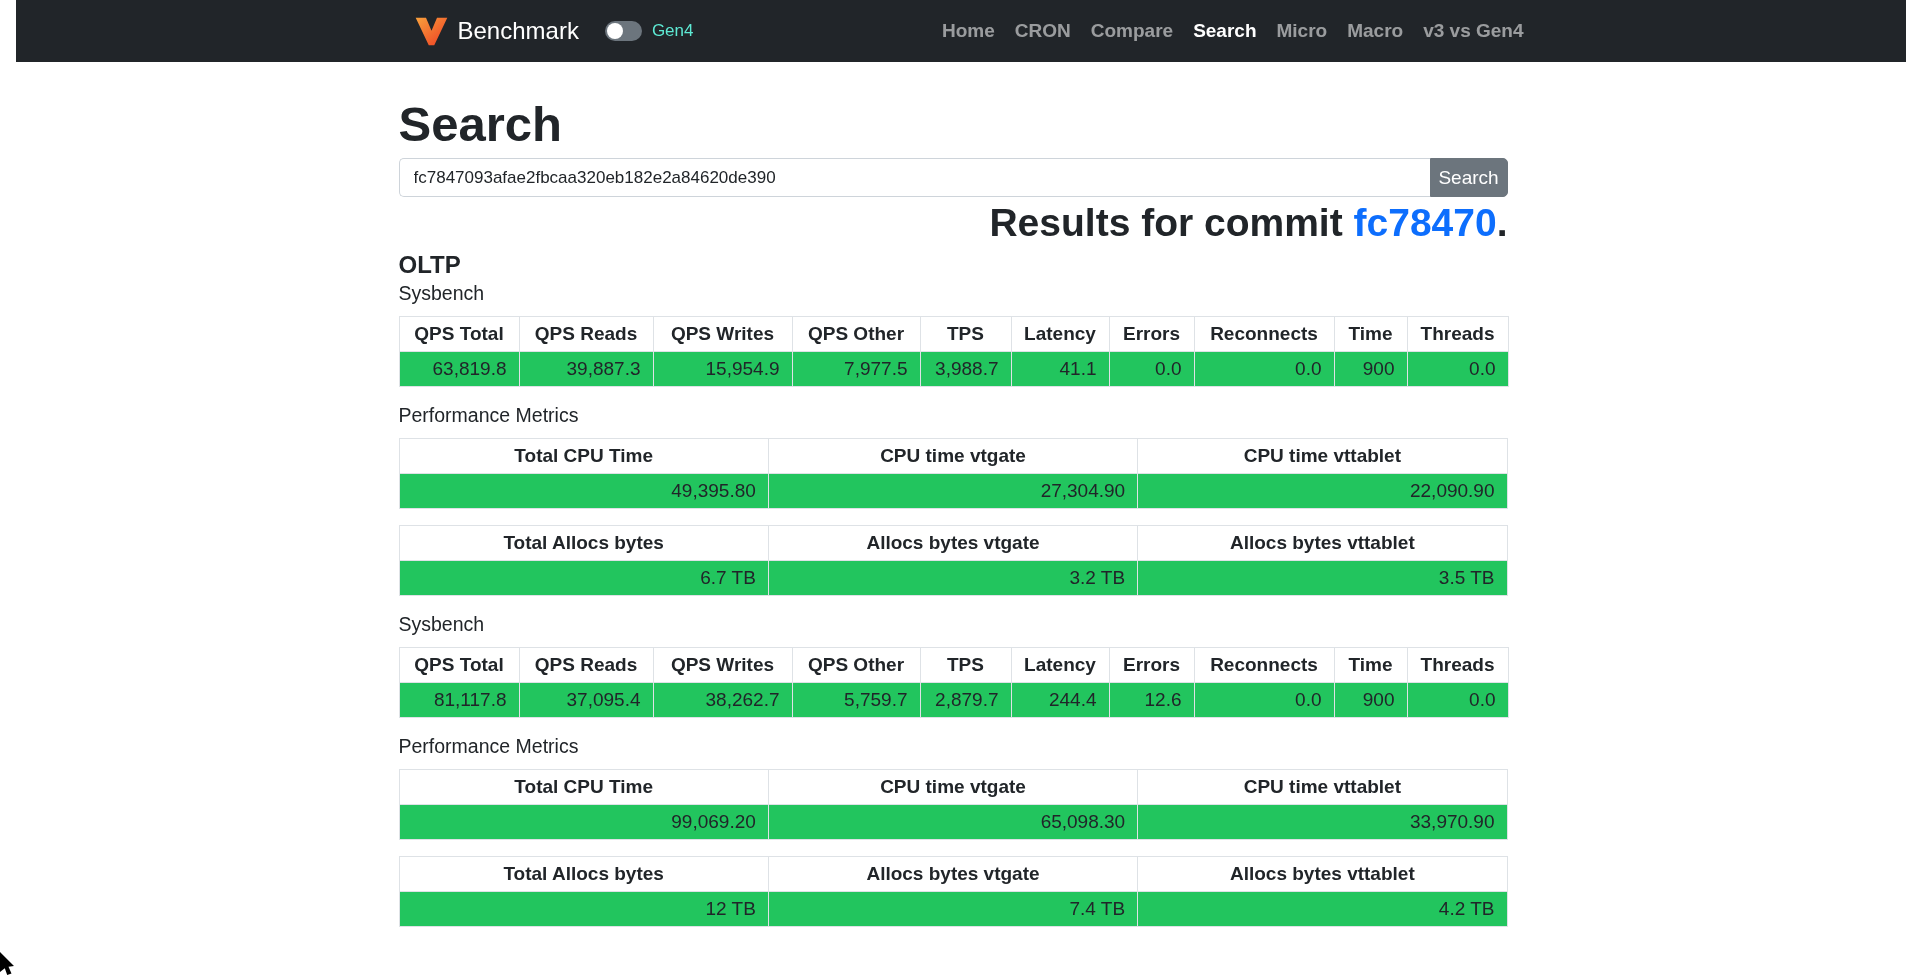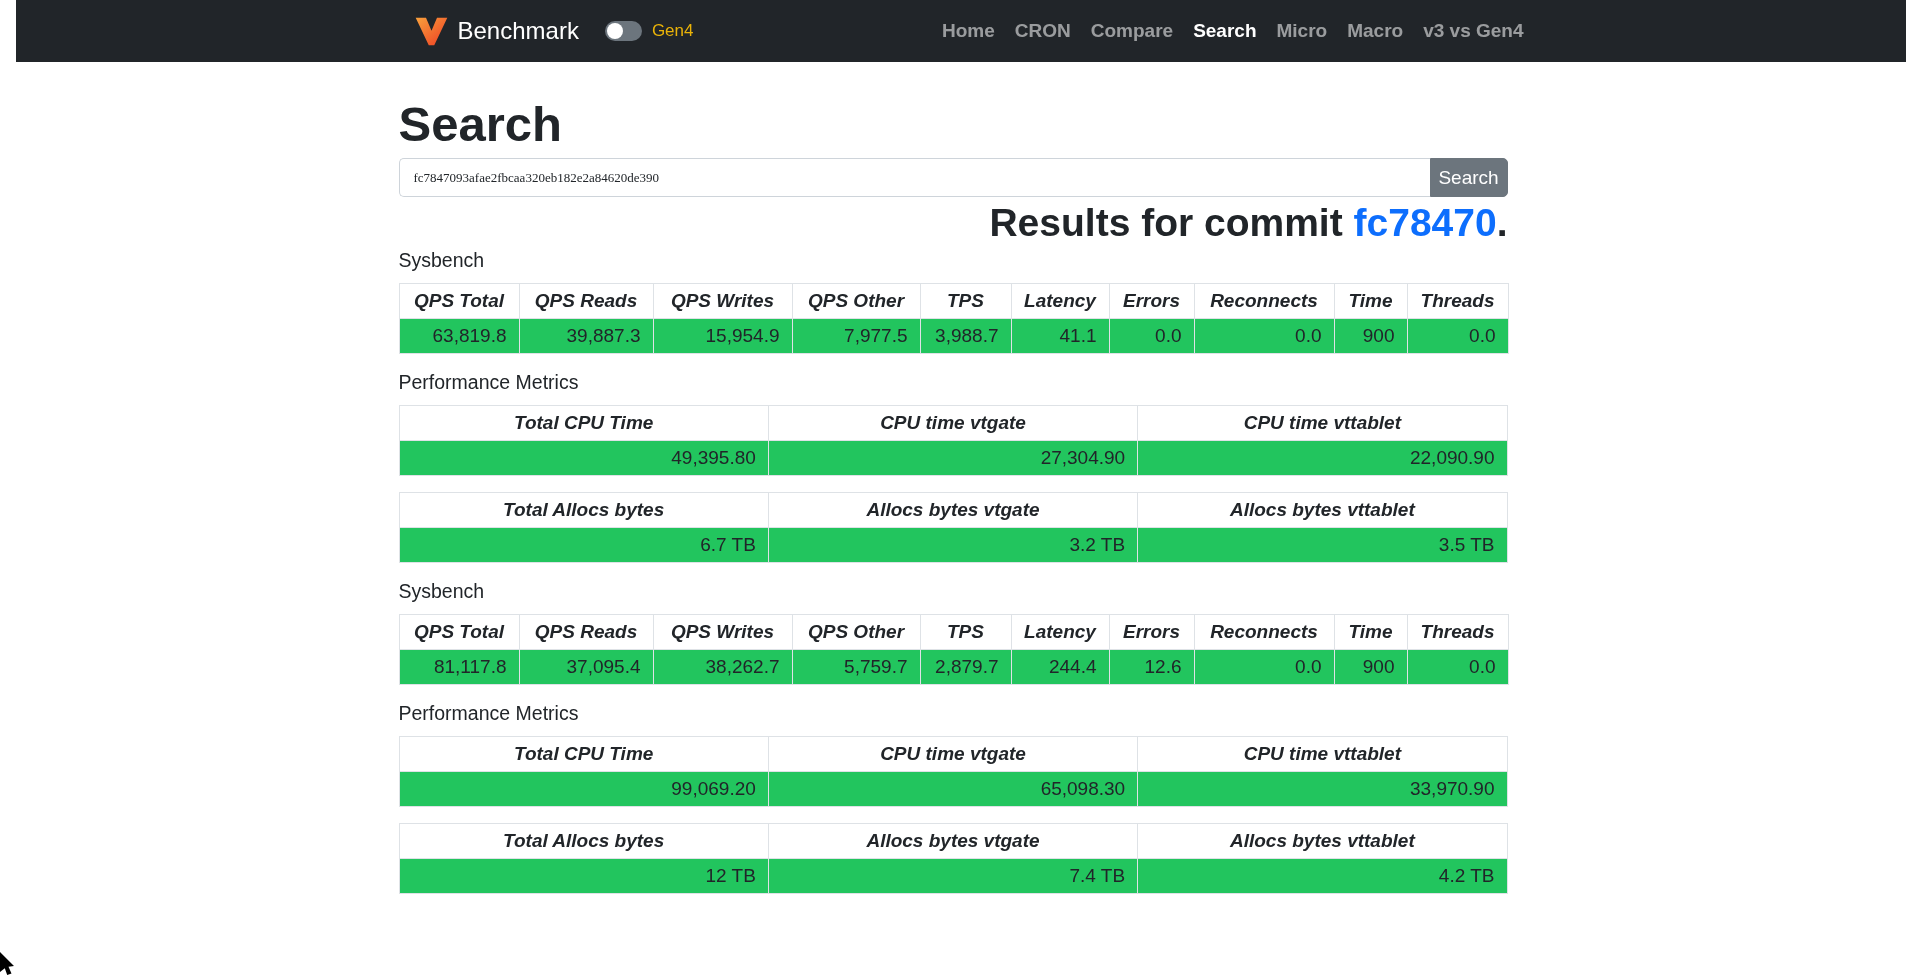--- a/index.html
+++ b/index.html
@@ -8,47 +8,47 @@
   .container { width:1109px; margin:0 auto; }
 
   
   nav.topbar { background:#212529; height:62px; width:100%;margin-left:16px; }
   .nav-inner { height:100%; display:flex; align-items:center; justify-content:space-between; }
   .nav-left { display:flex; align-items:center; gap:26px; }
   .brand { display:flex; align-items:center; gap:10px; color:#fff; font-size:24px; text-decoration:none; cursor:pointer; }
   .switch-wrap { display:flex; align-items:center; gap:10px; cursor:pointer; }
   .switch { width:37px; height:20px; background:#6c757d; border-radius:10px; position:relative; display:inline-block; }
   .knob { position:absolute; left:2px; top:2px; width:16px; height:16px; border-radius:50%; background:#fff; }
-  .switch-label { color:#eab308; font-size:17px; }
+  .switch-label { color:#5eead4; font-size:17px; }
   .nav-links { display:flex; align-items:center; }
   .nav-links a { color:rgba(255,255,255,.55); font-size:19px; text-decoration:none; padding:0 10px; cursor:pointer;font-weight:bold; }
   .nav-links a.active { color:#fff; }
   .nav-links a:last-child { padding-right:0; }
 
   
   h1 { font-size:49px; font-weight:600; line-height:56px; margin:34px 0 6px; }
   h2 { font-size:39px; font-weight:600; line-height:47px; margin-top:2px;text-align:right; }
   h2 a { color:#0d6efd; text-decoration:none; cursor:pointer; }
   h3 { font-size:29px; font-weight:600; line-height:35px; margin-top:4px; }
   h4 { font-size:24px; font-weight:600; line-height:29px; margin:4px 0 0; }
   .lbl { font-size:19.5px; line-height:25px; margin:2px 0 10px; }
 
   
   .search-row { display:flex; }
   .search-row input { flex:1; height:39px; border:1px solid #ced4da; border-right:none;
-    border-radius:5px 0 0 5px; padding:0 14px; font-size:13px; font-family:Liberation Serif, serif;
+    border-radius:5px 0 0 5px; padding:0 14px; font-size:17px; font-family:Liberation Sans, sans-serif;
     color:#212529; outline:none; background:#fff; }
   .search-row button { width:78px; height:39px; background:#6c757d; color:#fff;
     border:1px solid #6c757d; border-radius:0 5px 5px 0; font-size:19px;
     font-family:inherit; cursor:pointer; }
 
   
   table { border-collapse:collapse; table-layout:fixed; width:1109px; margin-bottom:16px; font-size:19px; }
   th,td { border:1px solid #dee2e6; height:35px; overflow:hidden; white-space:nowrap; }
-  th { font-weight:700; text-align:center; padding:0 6px; background:#fff;font-style:italic; }
+  th { font-weight:700; text-align:center; padding:0 6px; background:#fff; }
   td { text-align:right; padding:0 12px; background:#22c55e; }
   .t-sys th:nth-child(1){width:120px} .t-sys th:nth-child(2){width:134px}
   .t-sys th:nth-child(3){width:139px} .t-sys th:nth-child(4){width:128px}
   .t-sys th:nth-child(5){width:91px}  .t-sys th:nth-child(6){width:98px}
   .t-sys th:nth-child(7){width:85px}  .t-sys th:nth-child(8){width:140px}
   .t-sys th:nth-child(9){width:73px}  .t-sys th:nth-child(10){width:101px}
   .t-3 th { width:33.333%; }
 
   .cursor { position:absolute; left:0; top:952px; pointer-events:none; }
 </style>
@@ -93,20 +93,21 @@
   <h1>Search</h1>
 
   <div class="search-row">
     <input type="text" value="fc7847093afae2fbcaa320eb182e2a84620de390" style="">
     <button>Search</button>
   </div>
 
   <h2><span>Results for commit </span><a>fc78470</a><span>.</span></h2>
 
 
+  <h4>OLTP</h4>
   <p class="lbl">Sysbench</p>
   <table class="t-sys">
     <thead>
       <tr>
         <th>QPS Total</th>
         <th>QPS Reads</th>
         <th>QPS Writes</th>
         <th>QPS Other</th>
         <th>TPS</th>
         <th>Latency</th>

